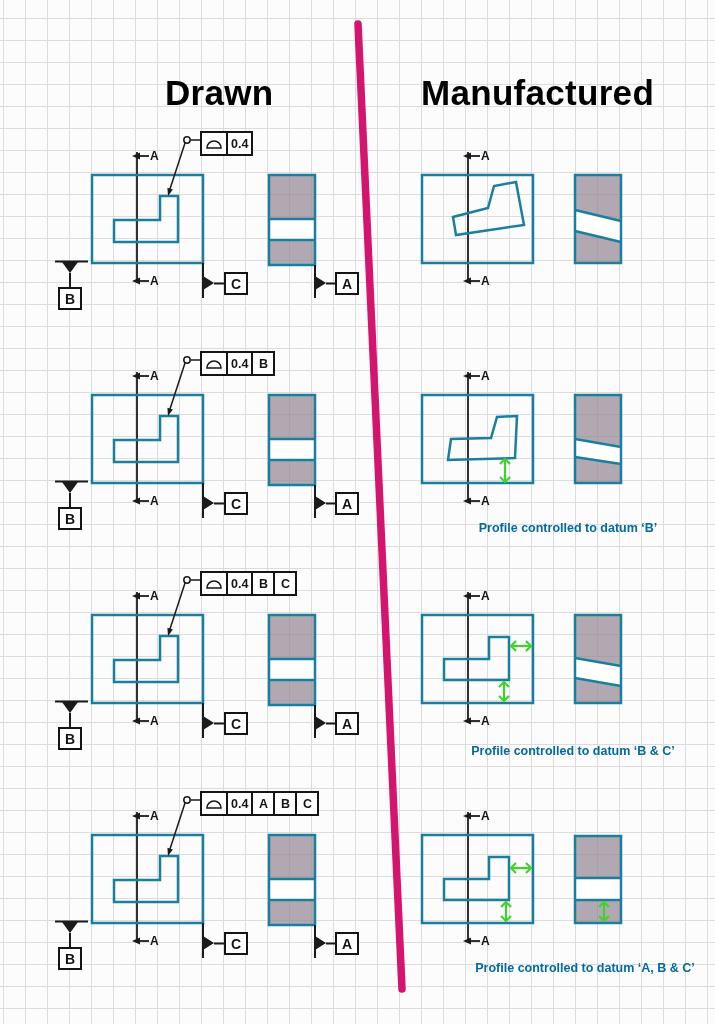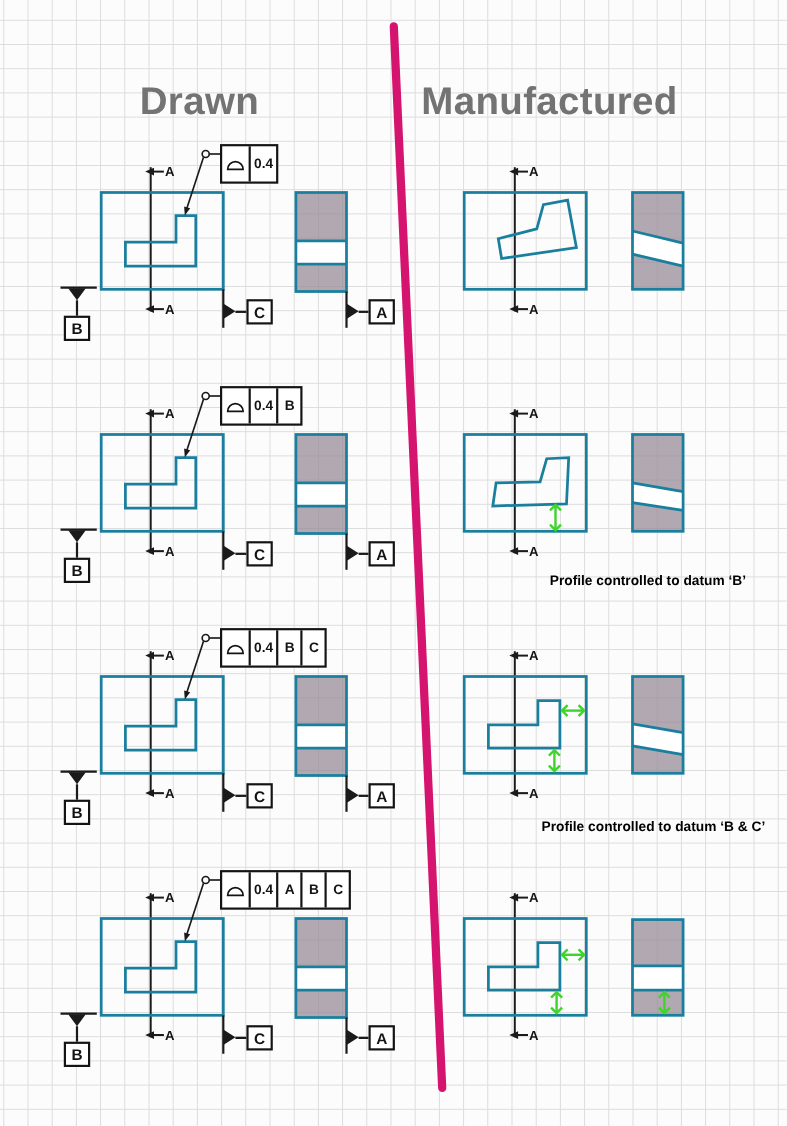--- a/index.html
+++ b/index.html
@@ -8,31 +8,31 @@
     font-family:"Liberation Sans", sans-serif;
     background-color:#fcfcfc;
     background-image:
       linear-gradient(to right,#dcdcdc 1px,transparent 1px),
       linear-gradient(to bottom,#dcdcdc 1px,transparent 1px);
     background-size:22px 22px;
     background-position:3px 18px;
   }
   #stage{position:relative;width:715px;height:1024px;}
   #linework{position:absolute;left:0;top:0;}
-  .title{position:absolute;font-weight:700;font-size:35px;color:#737373;letter-spacing:.3px;white-space:nowrap;}
+  .title{position:absolute;font-weight:700;font-size:35px;color:#000000;letter-spacing:.3px;white-space:nowrap;margin-left:38px;}
   .seclabel{position:absolute;font-weight:700;font-size:12px;color:#141414;line-height:14px;}
   .dbox{position:absolute;width:24px;height:23px;box-sizing:border-box;border:2px solid #141414;background:#fff;
         display:flex;align-items:center;justify-content:center;font-weight:700;font-size:14px;color:#141414;}
-  .fcf{position:absolute;height:36px;box-sizing:border-box;border:2px solid #141414;background:#fff;display:flex;align-items:stretch;}
+  .fcf{position:absolute;height:25px;box-sizing:border-box;border:2px solid #141414;background:#fff;display:flex;align-items:stretch;}
   .fcf-cell{display:flex;align-items:center;justify-content:center;box-sizing:border-box;
             border-left:2px solid #141414;min-width:22px;padding:0 3px;
             font-weight:700;font-size:12.5px;color:#141414;}
   .fcf-cell:first-child{border-left:none;min-width:24px;}
   .caption{position:absolute;transform:translateX(-50%);white-space:nowrap;
-           font-weight:700;font-size:12.5px;color:#000000;margin-left:21px;}
+           font-weight:700;font-size:12.5px;color:#0369a1;}
 </style>
 </head>
 <body>
 
 <div id="stage">
 
   <svg id="linework" width="715" height="1024" viewBox="0 0 715 1024">
     <defs>
 
       <g id="drow">
@@ -237,14 +237,15 @@
   <div class="dbox" style="left:58px;top:727px;">B</div>
   <div class="dbox" style="left:224px;top:712px;">C</div>
   <div class="dbox" style="left:335px;top:712px;">A</div>
 
   <div class="dbox" style="left:58px;top:947px;">B</div>
   <div class="dbox" style="left:224px;top:932px;">C</div>
   <div class="dbox" style="left:335px;top:932px;">A</div>
 
   <div class="caption" style="left:568px;top:521px;">Profile controlled to datum ‘B’</div>
   <div class="caption" style="left:573px;top:744px;">Profile controlled to datum ‘B &amp; C’</div>
+  <div class="caption" style="left:585px;top:961px;">Profile controlled to datum ‘A, B &amp; C’</div>
 
 </div>
 
 </body></html>

